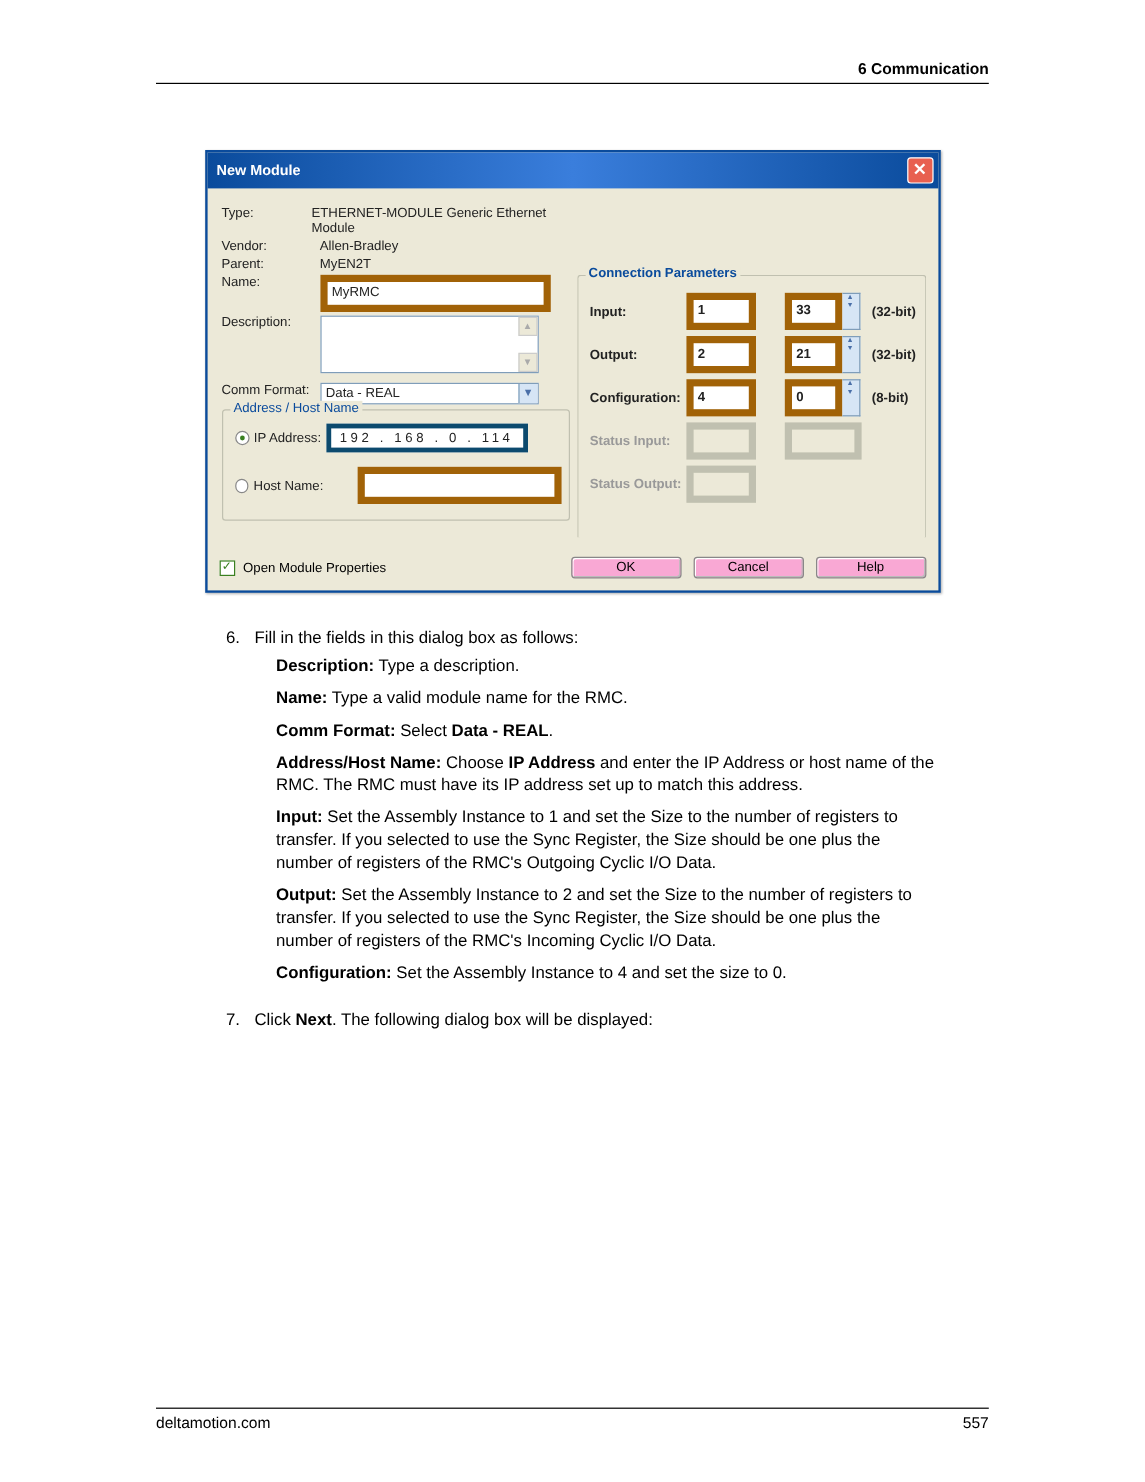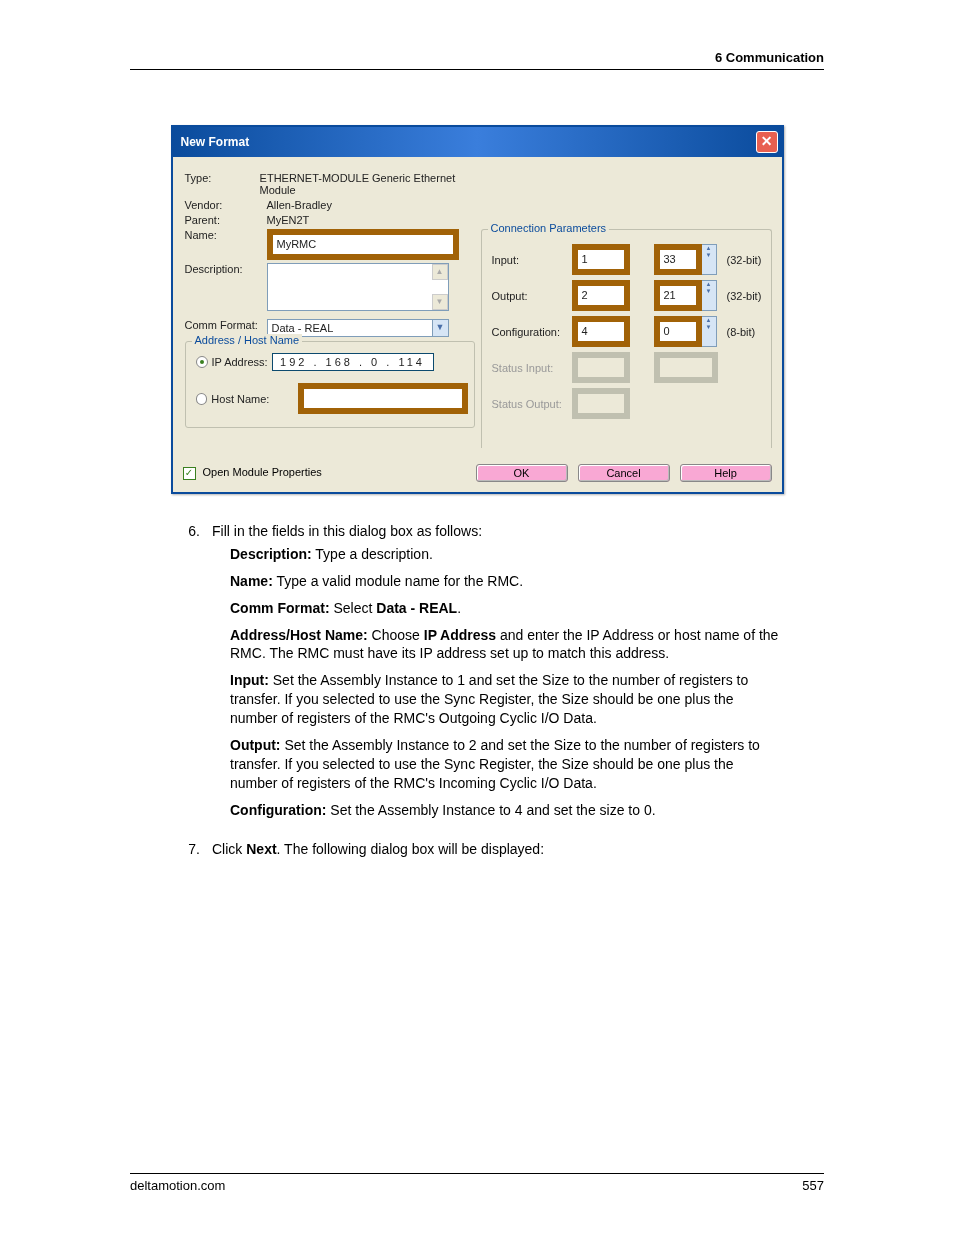--- a/index.html
+++ b/index.html
@@ -138,21 +138,21 @@
   .radio.selected::after {
     content:'';
     position:absolute;
     width:4px; height:4px;
     background:#3a8020;
     border-radius:50%;
     top:3px; left:3px;
   }
   .ipbox {
     background:#fff;
-    border:1px solid #0c4a6e;
+    border:4px solid #0c4a6e;
     padding:2px 4px;
     width:152px;
     text-align:center;
     letter-spacing: 3px;
   }
   .check {
     display:inline-block;
     width:11px; height:11px;
     border:1px solid #3a8020;
     background:#fff;
@@ -226,21 +226,21 @@
   }
 </style>
 </head>
 <body>
 
 <div class="page">
   <div class="header-line">6  Communication</div>
 
   <div class="dialog">
     <div class="titlebar">
-      <span>New Format</span>
+      <span>New Module</span>
       <span class="closebtn">
         <span>✕</span>
       </span>
     </div>
     <div class="dlgbody">
       <div class="leftcol">
         <div class="row">
             <div class="lbl">Type:</div>
             <div>ETHERNET-MODULE Generic Ethernet Module</div>
           </div>
@@ -279,21 +279,21 @@
           </div>
           <div class="row" style="align-items:center; margin-top:12px">
             <span class="radio"></span>
             <span style="width:88px">Host Name:</span>
             <div class="txtbox" style="width:152px"></div>
           </div>
         </div>
       </div>
 
       <div class="rightcol">
-        <div class="groupbox connparams" style="margin-top:60px; border-width:1px 1px 0 1px; border-radius:3px 3px 0 0; padding-bottom:24px;">
+        <div class="groupbox connparams" style="margin-top:60px; border-width:1px 1px 0 1px; border-radius:3px 3px 0 0; padding-bottom:24px;font-weight:bold;">
           <div class="legend">Connection Parameters</div>
           <div class="cp-table">
             <div class="cp-row">
               <div class="cp-lbl">Input:</div>
               <div class="txtbox cp-instance">1</div>
               <div class="cp-sizewrap">
                 <div class="txtbox cp-size">33</div>
                 <div class="spinner">▲<br>▼</div>
               </div>
               <div class="cp-unit">(32-bit)</div>

